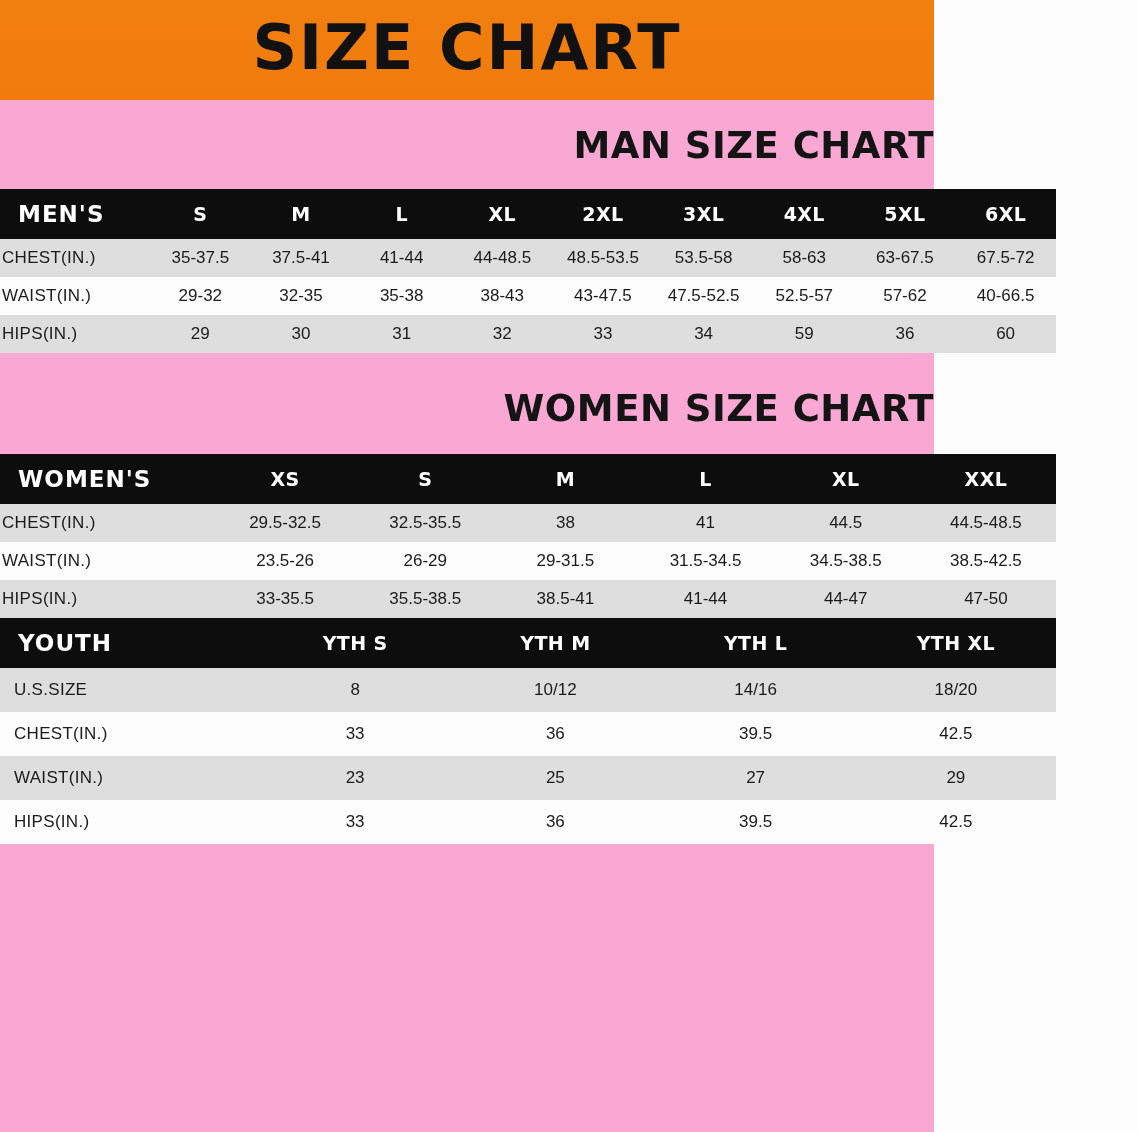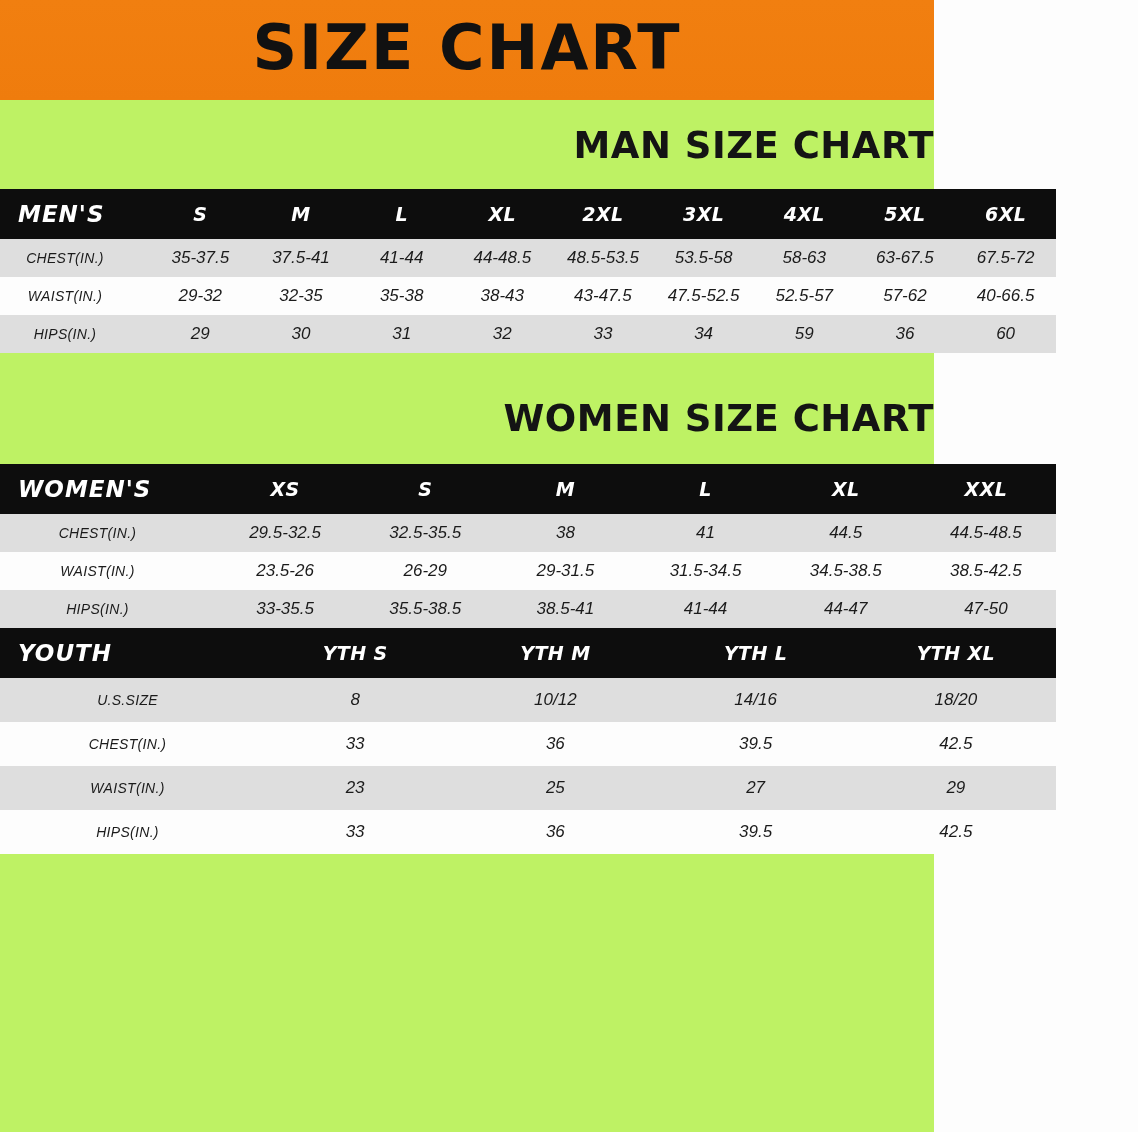--- a/index.html
+++ b/index.html
@@ -11,21 +11,21 @@
     width: 1138px;
     height: 1132px;
     background: #fdfdfd;
     font-family: "Liberation Sans", sans-serif;
     overflow: hidden;
   }
   .page {
     position: relative;
     width: 934px;
     height: 1132px;
-    background: #bef264;
+    background: #f9a8d4;
   }
   
   .banner {
     width: 100%;
     height: 100px;
     background: #f07d0f;
     background: linear-gradient(180deg, #f17f10 0%, #ef7c0d 100%);
     display: flex;
     align-items: center;
     justify-content: center;
@@ -42,33 +42,32 @@
   
   .section-title {
     text-align: right;
     font-family: "DejaVu Sans", sans-serif;
     font-weight: bold;
     font-size: 37px;
     color: #141414;
     letter-spacing: 0.5px;
   }
   .st-man { margin-top: 24px; margin-bottom: 22px; }
-  .st-women { margin-top: 44px; margin-bottom: 24px; }
+  .st-women { margin-top: 34px; margin-bottom: 24px; }
   .st-youth { margin-top: 44px; margin-bottom: 26px; }
 
   
   .tbl-wrap {
     width: 1056px;
     margin: 0 auto;
   }
   table.size {
     width: 100%;
     border-collapse: collapse;
     table-layout: fixed;
-    font-style: italic;
   }
   table.size thead th {
     background: #0d0d0d;
     color: #ffffff;
     font-family: "DejaVu Sans", sans-serif;
     font-weight: bold;
     font-size: 19px;
     padding: 12px 2px;
     text-align: center;
     letter-spacing: 0.4px;
@@ -80,35 +79,35 @@
     letter-spacing: 1px;
   }
   table.size tbody td {
     font-family: "Liberation Sans", sans-serif;
     font-size: 17px;
     color: #1b1b1b;
     text-align: center;
     padding: 9px 2px;
   }
   table.size tbody td.rowlabel {
-    text-align: center;
+    text-align: left;
     padding-right: 22px;
-    font-size: 14px;
+    font-size: 17px;
     letter-spacing: 0.3px;
   }
   table.size tbody tr.shade td { background: #dedede; }
   table.size tbody tr.plain td { background: #fdfdfd; }
 
   
   .men col.c0 { width: 150px; }
   .women col.c0 { width: 215px; }
   .youth col.c0 { width: 255px; }
 
   
-  table.size.youth tbody td { padding: 12px 2px; }
+  table.size.youth tbody td { padding: 12px 14px; }
 
   
   .note {
     width: 1060px;
     margin: 22px auto 0 auto;
     text-align: left;
     color: #b3221b;
     font-family: "Liberation Sans", sans-serif;
     font-size: 25.5px;
     line-height: 1.72;

